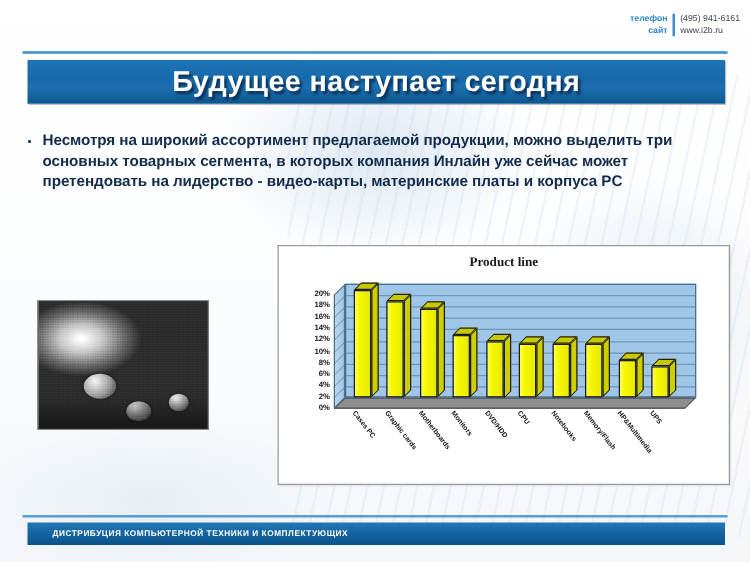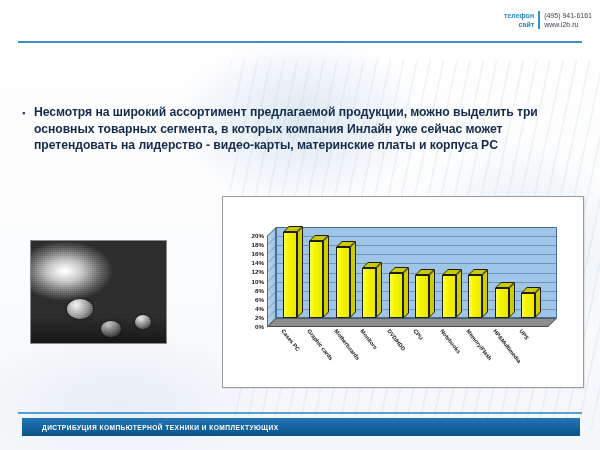--- a/index.html
+++ b/index.html
@@ -384,36 +384,40 @@
       <div class="contact-sep"></div>
       <div class="contact-values">
         <div>(495) 941-6161</div>
         <div>www.i2b.ru</div>
       </div>
     </div>
 
     <div class="header-rule"></div>
   </div>
 
+  <div class="title-banner">
+    <div class="title-text">Будущее наступает сегодня</div>
+  </div>
 
   <div class="bullet-block">
     <div class="bullet-mark">▪</div>
     <div class="bullet-text">Несмотря на широкий ассортимент предлагаемой продукции, можно выделить три основных товарных сегмента, в которых компания Инлайн уже сейчас может претендовать на лидерство - видео-карты, материнские платы и корпуса PC</div>
   </div>
 
   <div class="photo">
     <div class="photo-canvas"></div>
     <div class="photo-obj" style="left:36px;top:58px;width:26px;height:20px;"></div>
     <div class="photo-obj" style="left:70px;top:80px;width:20px;height:16px;"></div>
     <div class="photo-obj" style="left:104px;top:74px;width:16px;height:14px;"></div>
     <div class="photo-grain"></div>
     <div class="photo-dark"></div>
   </div>
 
   <div class="chart-frame">
+    <div class="chart-title">Product line</div>
 
     <div class="plot">
       <div class="plot-left"></div>
       <div class="plot-back"></div>
       <div class="plot-floor"></div>
       <div id="gridlines">
           <div class="gridline" style="top: 0px;"></div>
           <div class="gridline-skew" style="top: 0px;"></div>
           <div class="gridline" style="top: 9.1px;"></div>
           <div class="gridline-skew" style="top: 9.1px;"></div>

